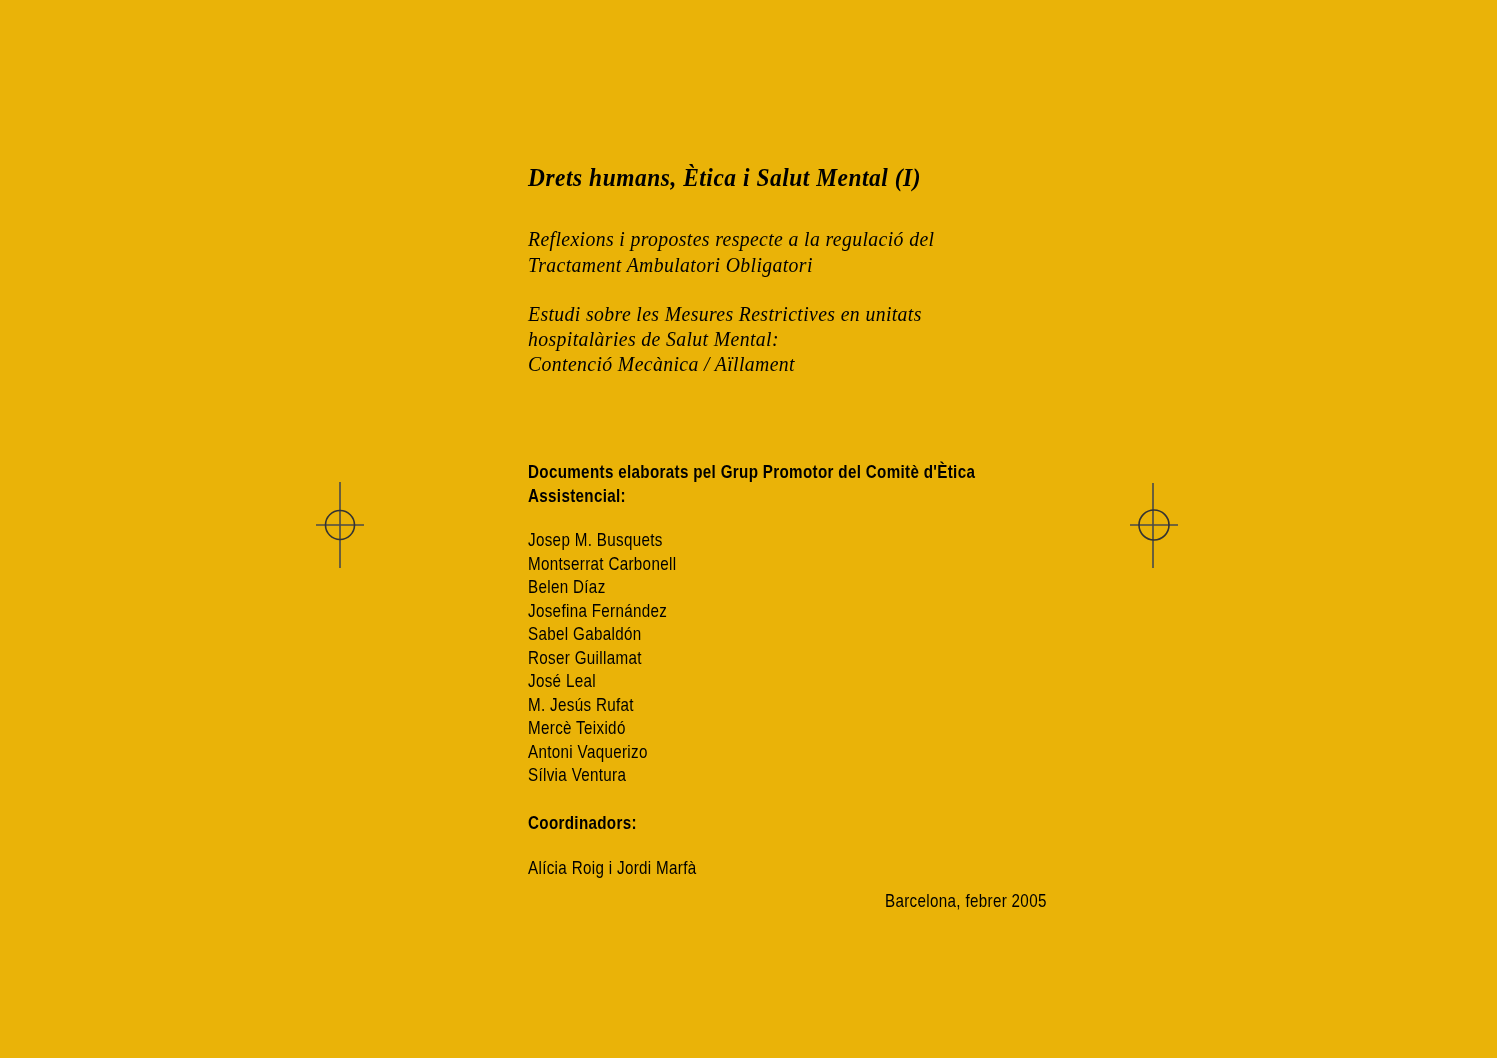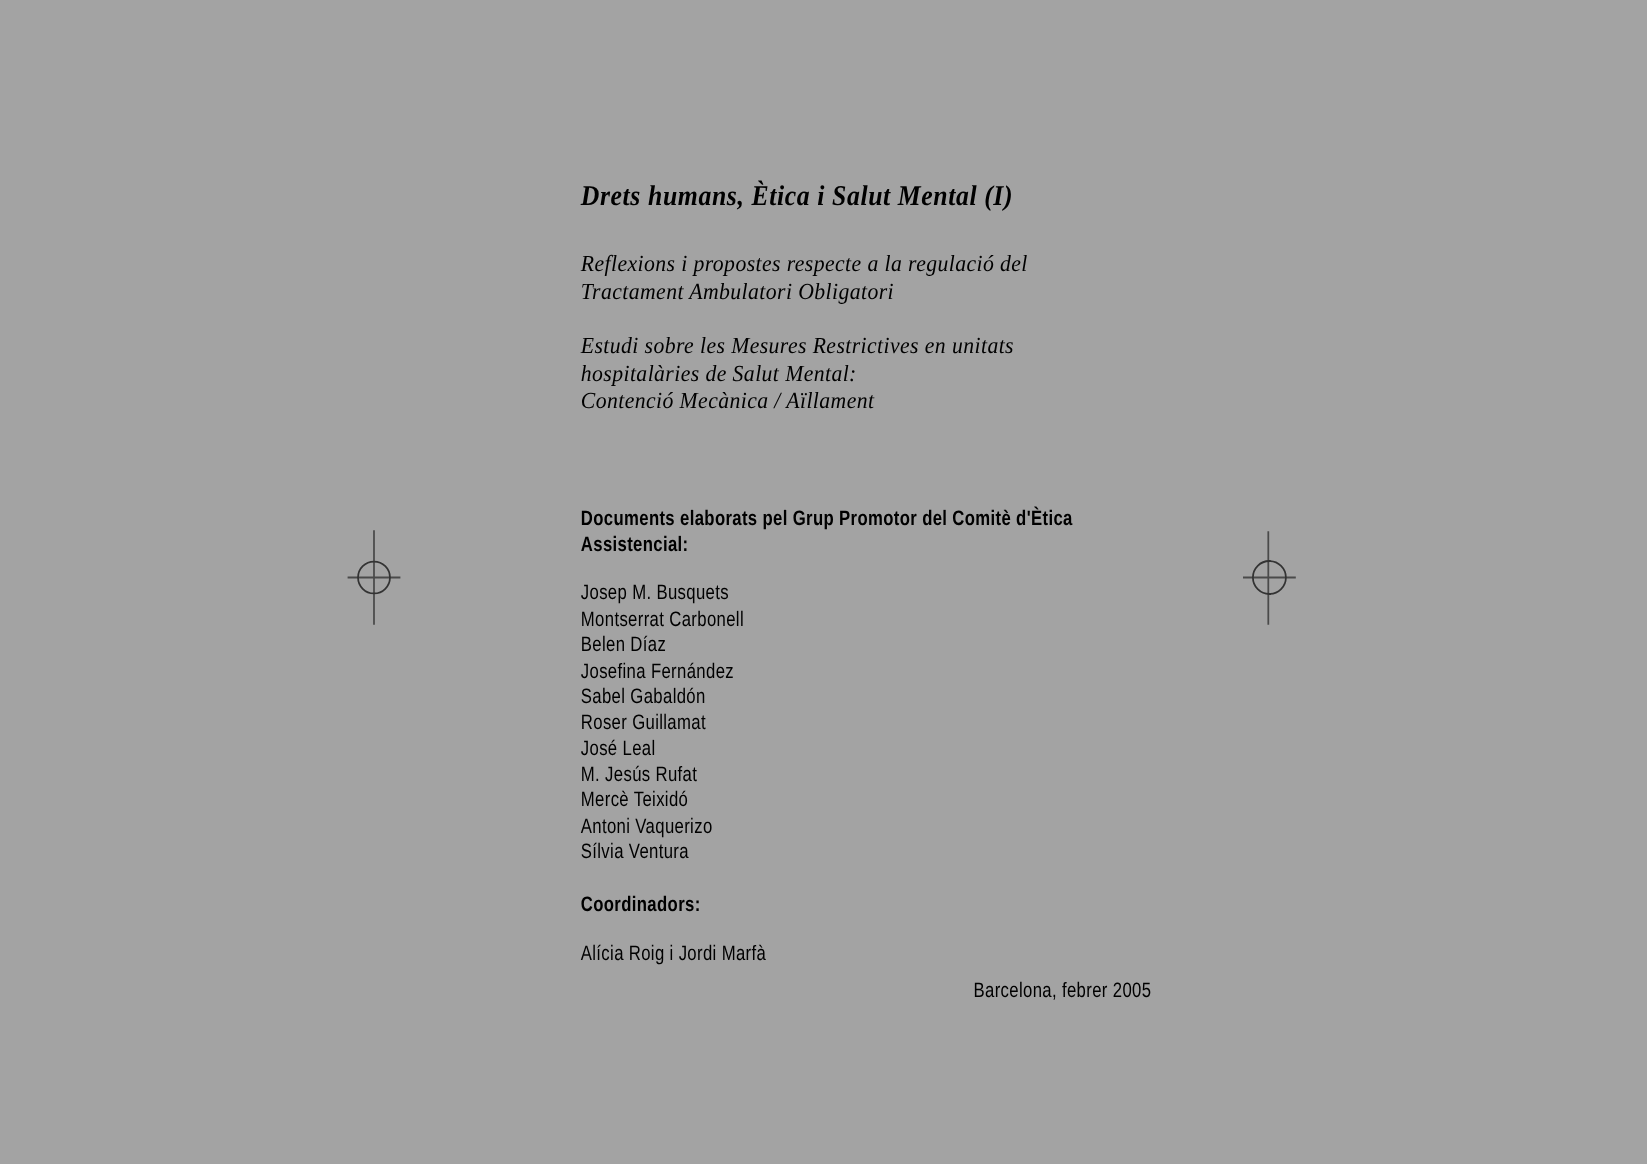--- a/index.html
+++ b/index.html
@@ -4,21 +4,21 @@
 <style>
   html, body {
     margin: 0;
     padding: 0;
     background: #ffffff;
   }
   .page-canvas {
     position: relative;
     width: 1497px;
     height: 1058px;
-    background: #a3a3a3;
+    background: #eab308;
     overflow: hidden;
     color: #000000;
   }
   .abs { position: absolute; }
 
   
   .serif-title {
     font-family: "Liberation Serif", "DejaVu Serif", serif;
     font-style: italic;
     font-weight: bold;

